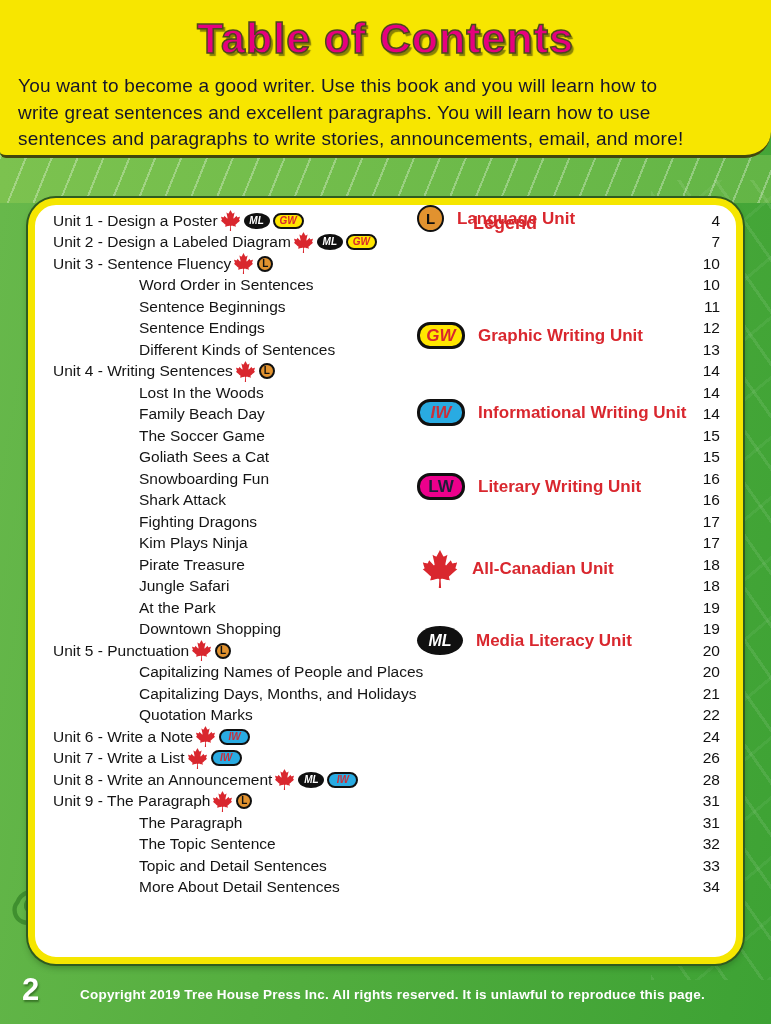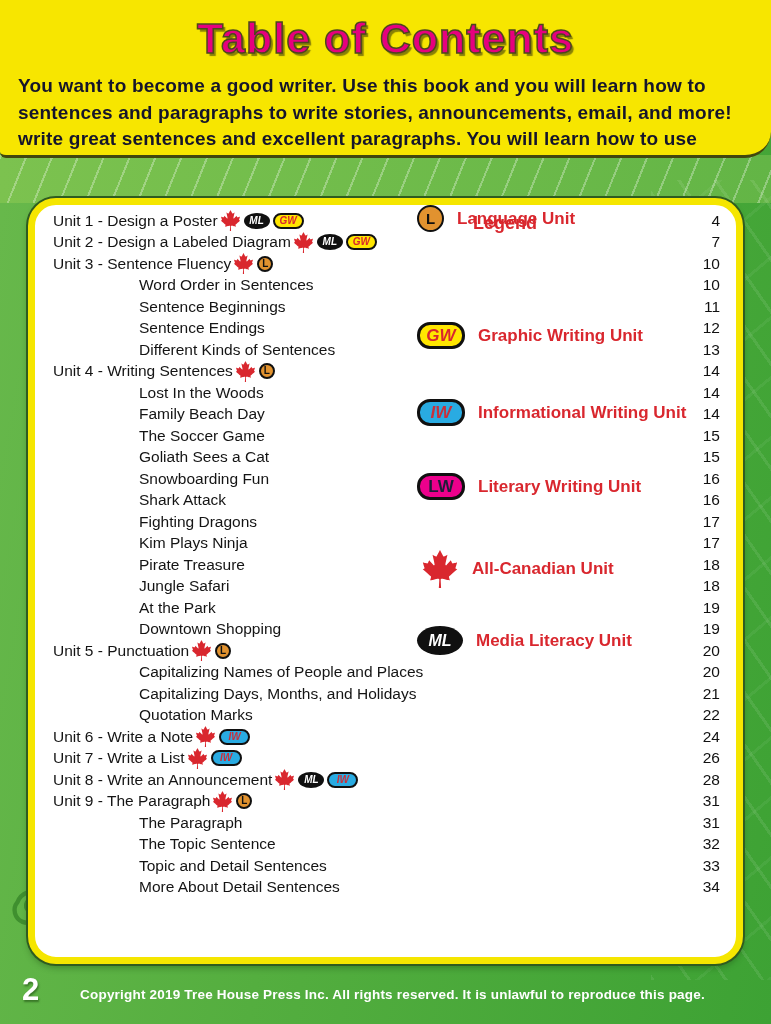--- a/index.html
+++ b/index.html
@@ -35,21 +35,21 @@
   }
   .title {
     margin-top:14px; text-align:center;
     font-size:43px; font-weight:800; letter-spacing:1px;
     color:#E6007E;
     -webkit-text-stroke:1.5px #4d471c;
     text-shadow:2.5px 3px 1px rgba(45,45,10,.55);
   }
   .intro {
     margin-top:10px; padding:0 18px;
-    font-size:19px; line-height:26.5px; font-weight:700; color:#15152b;
+    font-size:19px; line-height:26.5px; font-weight:400; color:#15152b;
     letter-spacing:.2px;
   }
 
   
   .card {
     position:absolute; left:28px; right:28px; top:198px; height:766px;
     background:#ffffff;
     border:7px solid #F5E600; border-radius:28px;
     box-shadow:0 0 0 2px #2f5c20, 0 4px 6px rgba(20,60,10,.35);
     z-index:2;
@@ -121,22 +121,22 @@
 <div class="left-edge"></div>
 
 <svg class="swirl" viewBox="0 0 60 60">
   <path d="M33 30 a4 4 0 1 1 -8 -1 a8 8 0 1 1 14 5 a13 13 0 1 1 -23 -9 a17 17 0 0 1 10 -10" fill="none" stroke="#3f8f2f" stroke-width="4.5" stroke-linecap="round"></path>
 </svg>
 
 <div class="header">
   <div class="title">Table of Contents</div>
   <div class="intro">
     <div>You want to become a good writer. Use this book and you will learn how to</div>
+    <div>write great sentences and excellent paragraphs. You will learn how to use</div>
     <div>sentences and paragraphs to write stories, announcements, email, and more!</div>
-    <div>write great sentences and excellent paragraphs. You will learn how to use</div>
   </div>
 </div>
 
 <div class="card">
   <div class="rows" id="toc-rows">
       <div class="row unit">
         <span class="row-title">Unit 1 - Design a Poster</span>
         <span class="icon maple sm">
           <svg viewBox="0 0 512 512">
             <use href="#maple-path"></use>

